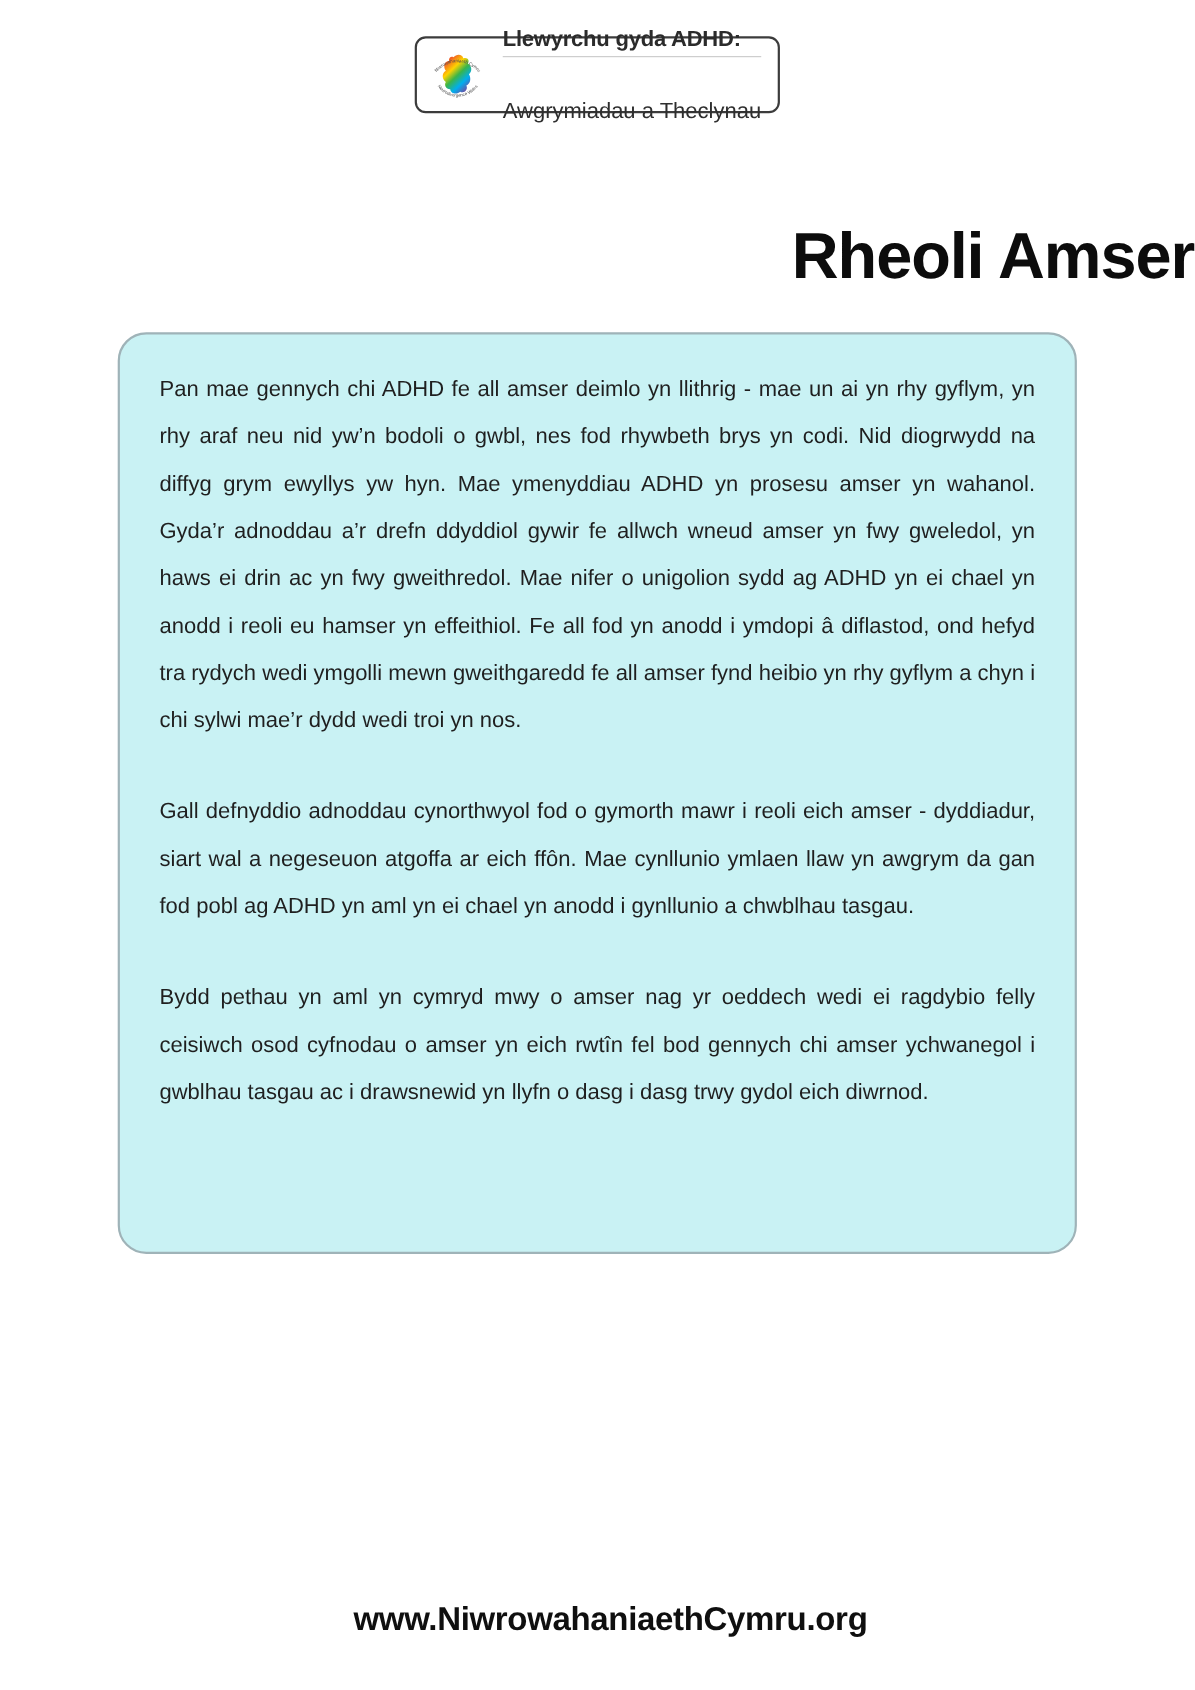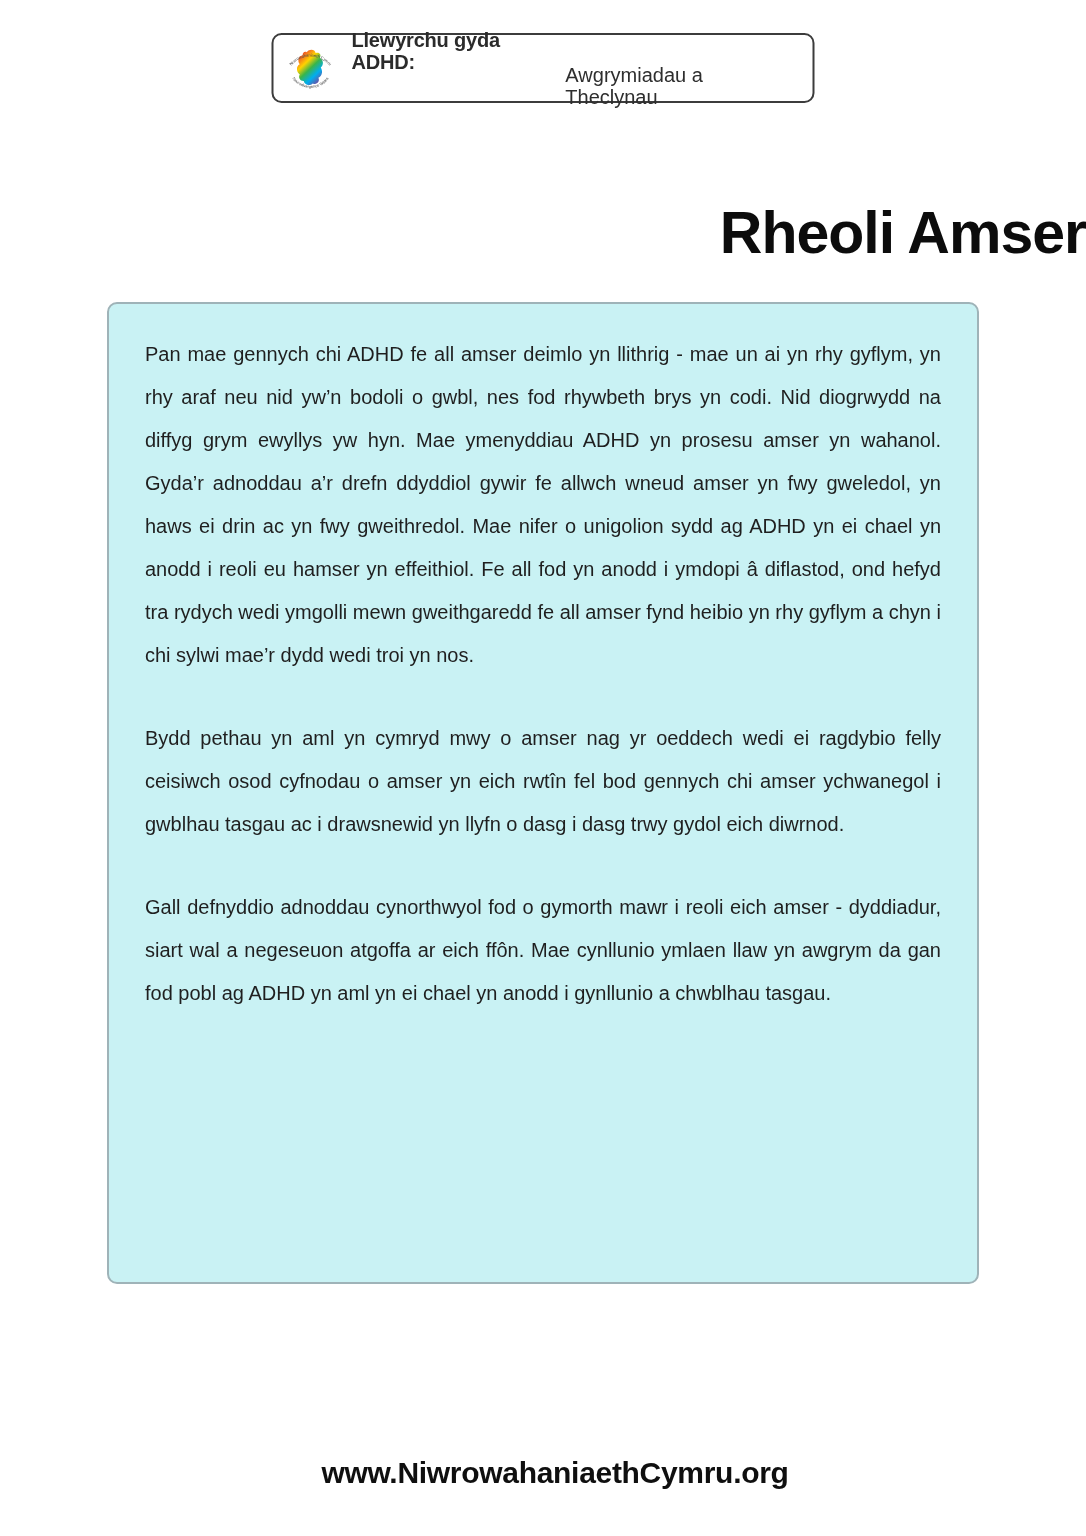--- a/index.html
+++ b/index.html
@@ -16,42 +16,42 @@
   .logo-box{
     position:absolute;top:33px;left:50%;transform:translateX(-50%);
     display:flex;align-items:center;gap:13px;
     border:2px solid #3c3c3c;border-radius:10px;
     background:#ffffff;
     padding:6px 15px 6px 9px;
     box-sizing:border-box;
     height:70px;
   }
   .logo-circle{width:56px;height:56px;flex:0 0 auto;}
-  .logo-text{display:flex;flex-direction:row;justify-content:center;}
+  .logo-text{display:flex;flex-direction:column;justify-content:center;}
   .logo-title{font-size:20px;font-weight:700;color:#2b2b2b;letter-spacing:-0.2px;line-height:22px;}
   .logo-divider{height:1px;background:#c9c9c9;margin:4px 0 3px;}
   .logo-subtitle{font-size:20px;font-weight:400;color:#2e2e2e;line-height:22px;margin-top:35px;}
 
   
   .page-title{
     position:absolute;top:158px;left:0;width:100%;
     text-align:right;
     font-size:59px;font-weight:700;color:#0c0c0c;
     letter-spacing:-1px;
     line-height:70px;
   }
 
   
   .content-box{
     position:absolute;top:302px;left:107px;
-    width:872px;height:982px;
+    width:872px;height:838px;
     box-sizing:border-box;
     background:var(--box-bg,#c9f2f4);
     border:2px solid var(--box-border,#9fb3b8);
-    border-radius:10px;
+    border-radius:26px;
     padding:29px 36px 40px 36px;
     overflow:hidden;
   }
   .content-box p{
     margin:0 0 40px 0;
     font-size:20px;
     line-height:43px;
     text-align:justify;
     color:#1f1f1f;
   }
@@ -100,19 +100,19 @@
       <span class="logo-title">Llewyrchu gyda ADHD:</span>
       <span class="logo-divider"></span>
       <span class="logo-subtitle">Awgrymiadau a Theclynau</span>
     </div>
   </div>
 
   <h1 class="page-title">Rheoli Amser</h1>
 
   <div class="content-box">
     <p>Pan mae gennych chi ADHD fe all amser deimlo yn llithrig - mae un ai yn rhy gyflym, yn rhy araf neu nid yw’n bodoli o gwbl, nes fod rhywbeth brys yn codi. Nid diogrwydd na diffyg grym ewyllys yw hyn. Mae ymenyddiau ADHD yn prosesu amser yn wahanol. Gyda’r adnoddau a’r drefn ddyddiol gywir fe allwch wneud amser yn fwy gweledol, yn haws ei drin ac yn fwy gweithredol. Mae nifer o unigolion sydd ag ADHD yn ei chael yn anodd i reoli eu hamser yn effeithiol. Fe all fod yn anodd i ymdopi â diflastod, ond hefyd tra rydych wedi ymgolli mewn gweithgaredd fe all amser fynd heibio yn rhy gyflym a chyn i chi sylwi mae’r dydd wedi troi yn nos.</p>
+    <p>Gall defnyddio adnoddau cynorthwyol fod o gymorth mawr i reoli eich amser - dyddiadur, siart wal a negeseuon atgoffa ar eich ffôn. Mae cynllunio ymlaen llaw yn awgrym da gan fod pobl ag ADHD yn aml yn ei chael yn anodd i gynllunio a chwblhau tasgau.</p>
     <p>Bydd pethau yn aml yn cymryd mwy o amser nag yr oeddech wedi ei ragdybio felly ceisiwch osod cyfnodau o amser yn eich rwtîn fel bod gennych chi amser ychwanegol i gwblhau tasgau ac i drawsnewid yn llyfn o dasg i dasg trwy gydol eich diwrnod.</p>
-    <p>Gall defnyddio adnoddau cynorthwyol fod o gymorth mawr i reoli eich amser - dyddiadur, siart wal a negeseuon atgoffa ar eich ffôn. Mae cynllunio ymlaen llaw yn awgrym da gan fod pobl ag ADHD yn aml yn ei chael yn anodd i gynllunio a chwblhau tasgau.</p>
   </div>
 
   <div class="footer">www.NiwrowahaniaethCymru.org</div>
 
 </div>
 
 </body></html>

